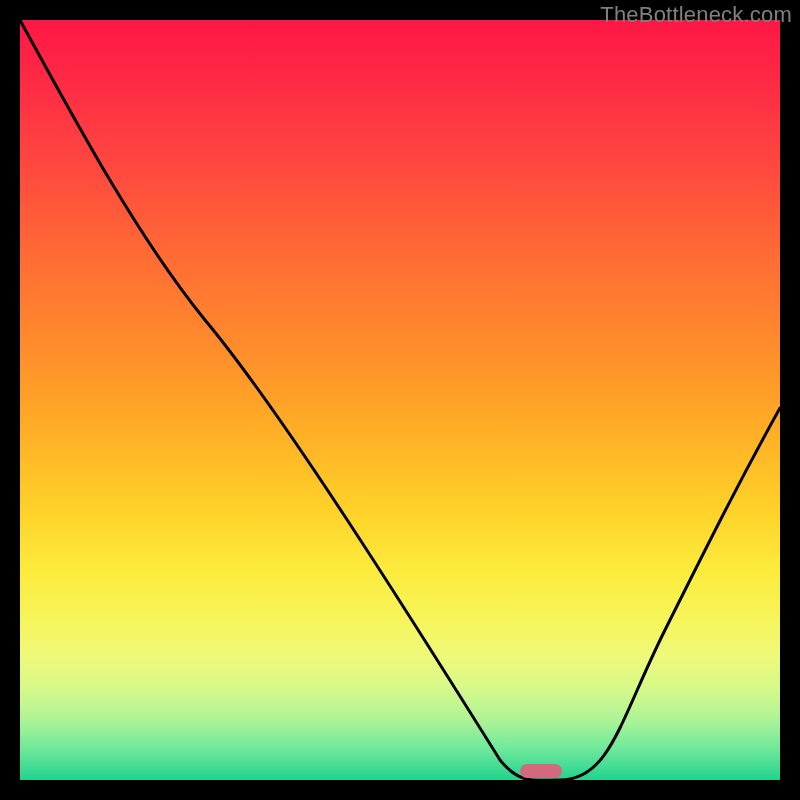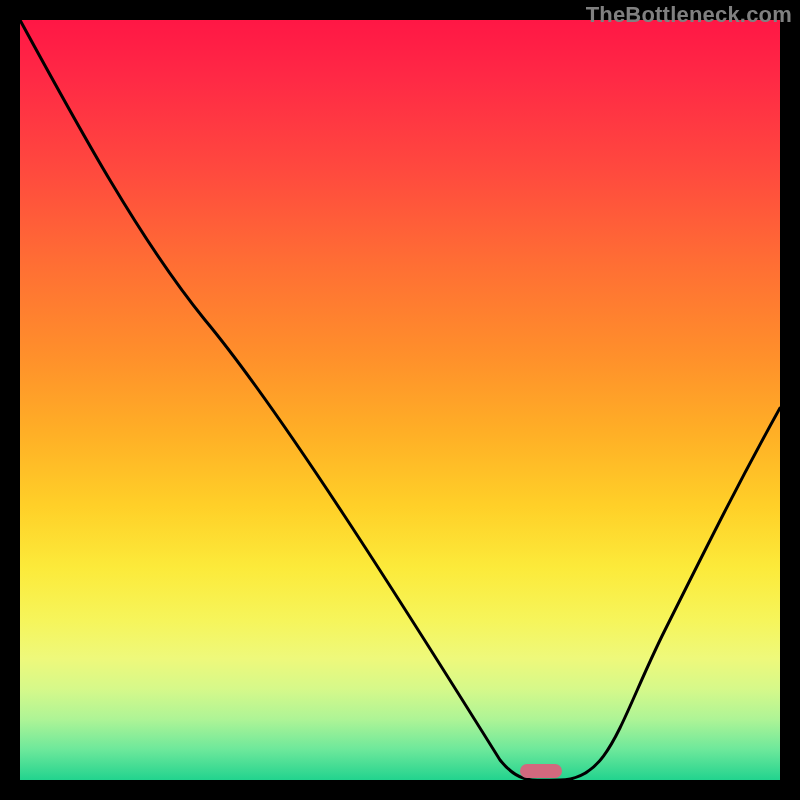--- a/index.html
+++ b/index.html
@@ -39,21 +39,21 @@
       #6de89b 96%,
       #22d38e 100%
     );
   }
   .watermark {
     position: absolute;
     top: 2px;
     right: 8px;
     color: #808080;
     font-size: 22px;
-    font-weight: 700;
+    font-weight: 400;
     letter-spacing: 0.2px;
     white-space: nowrap;
     z-index: 5;
   }
   svg.curve {
     position: absolute;
     inset: 0;
     width: 100%;
     height: 100%;
   }

